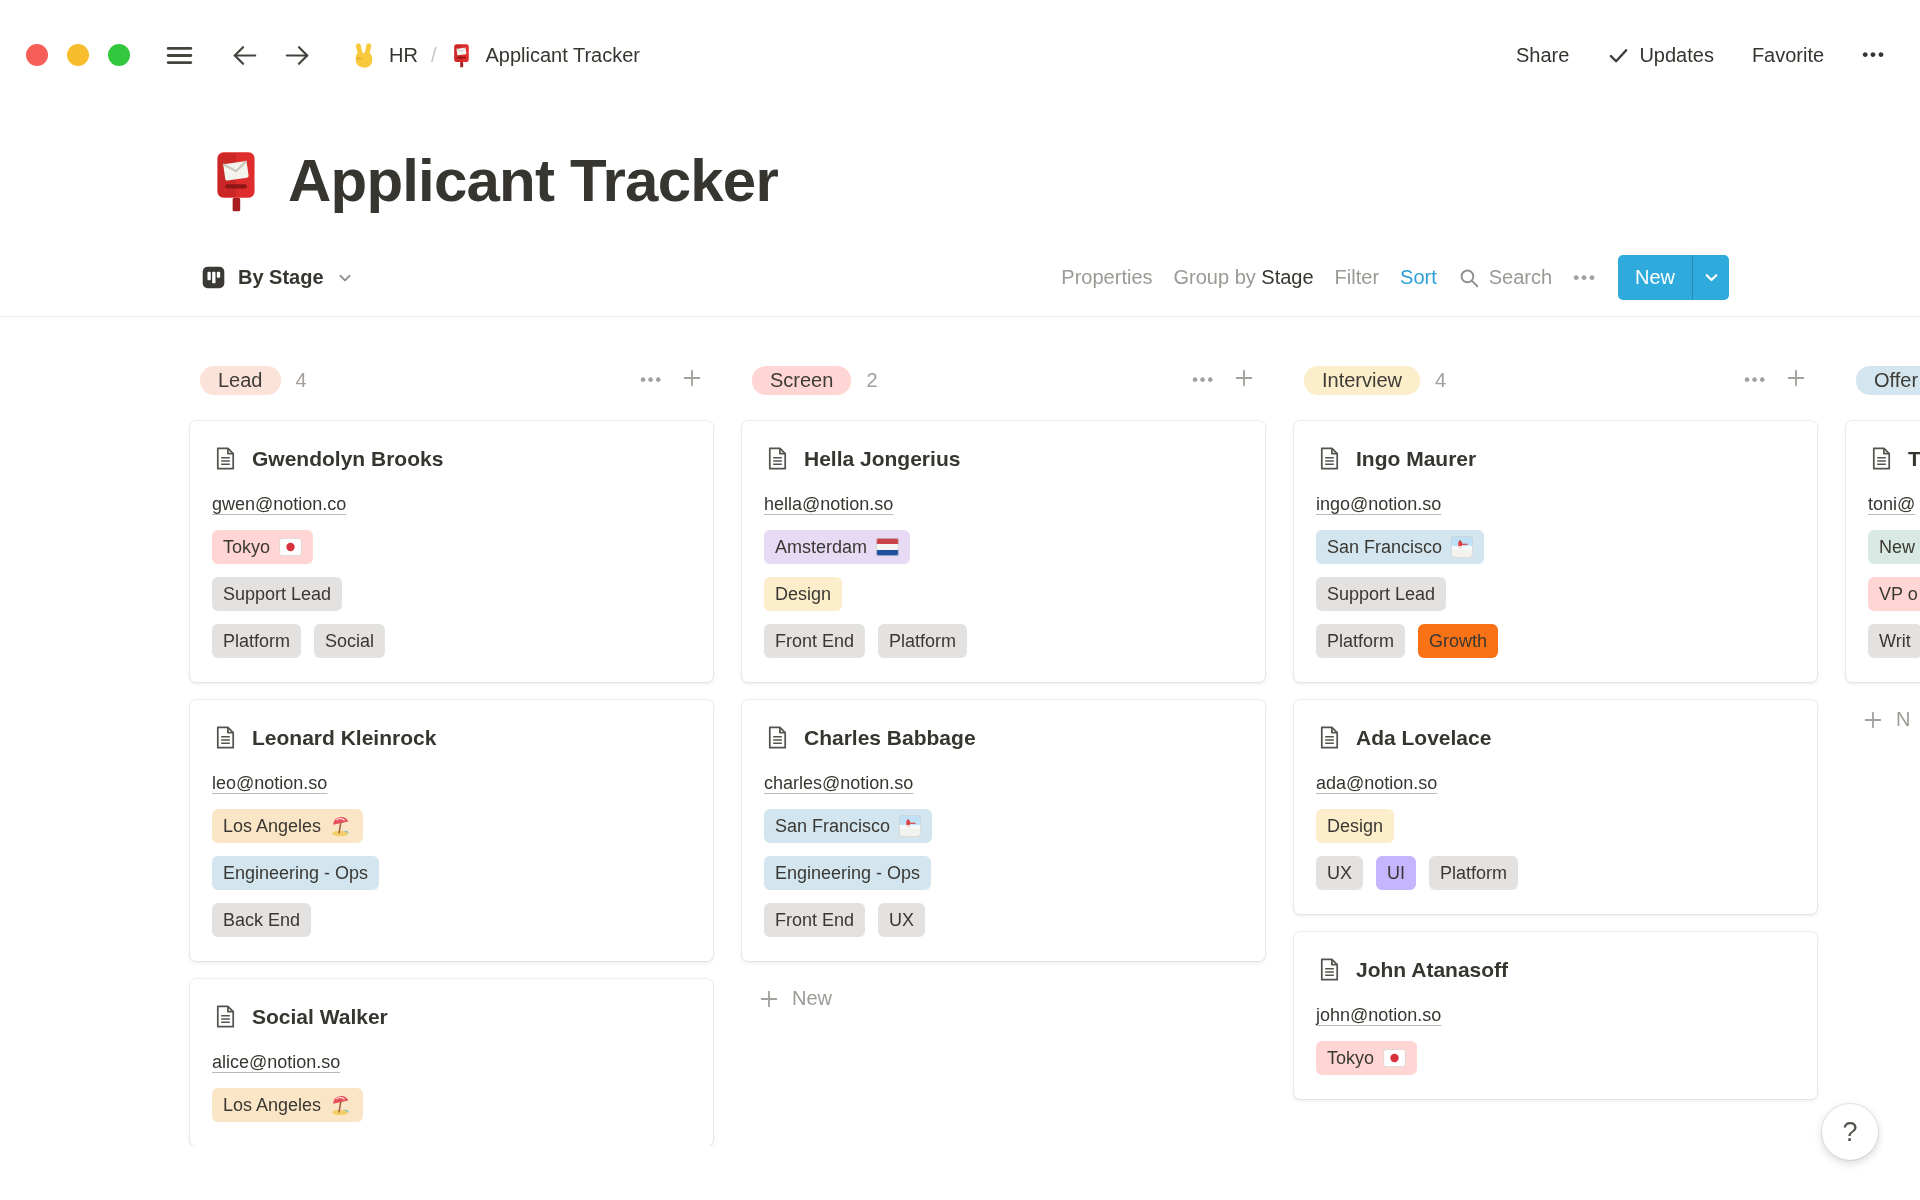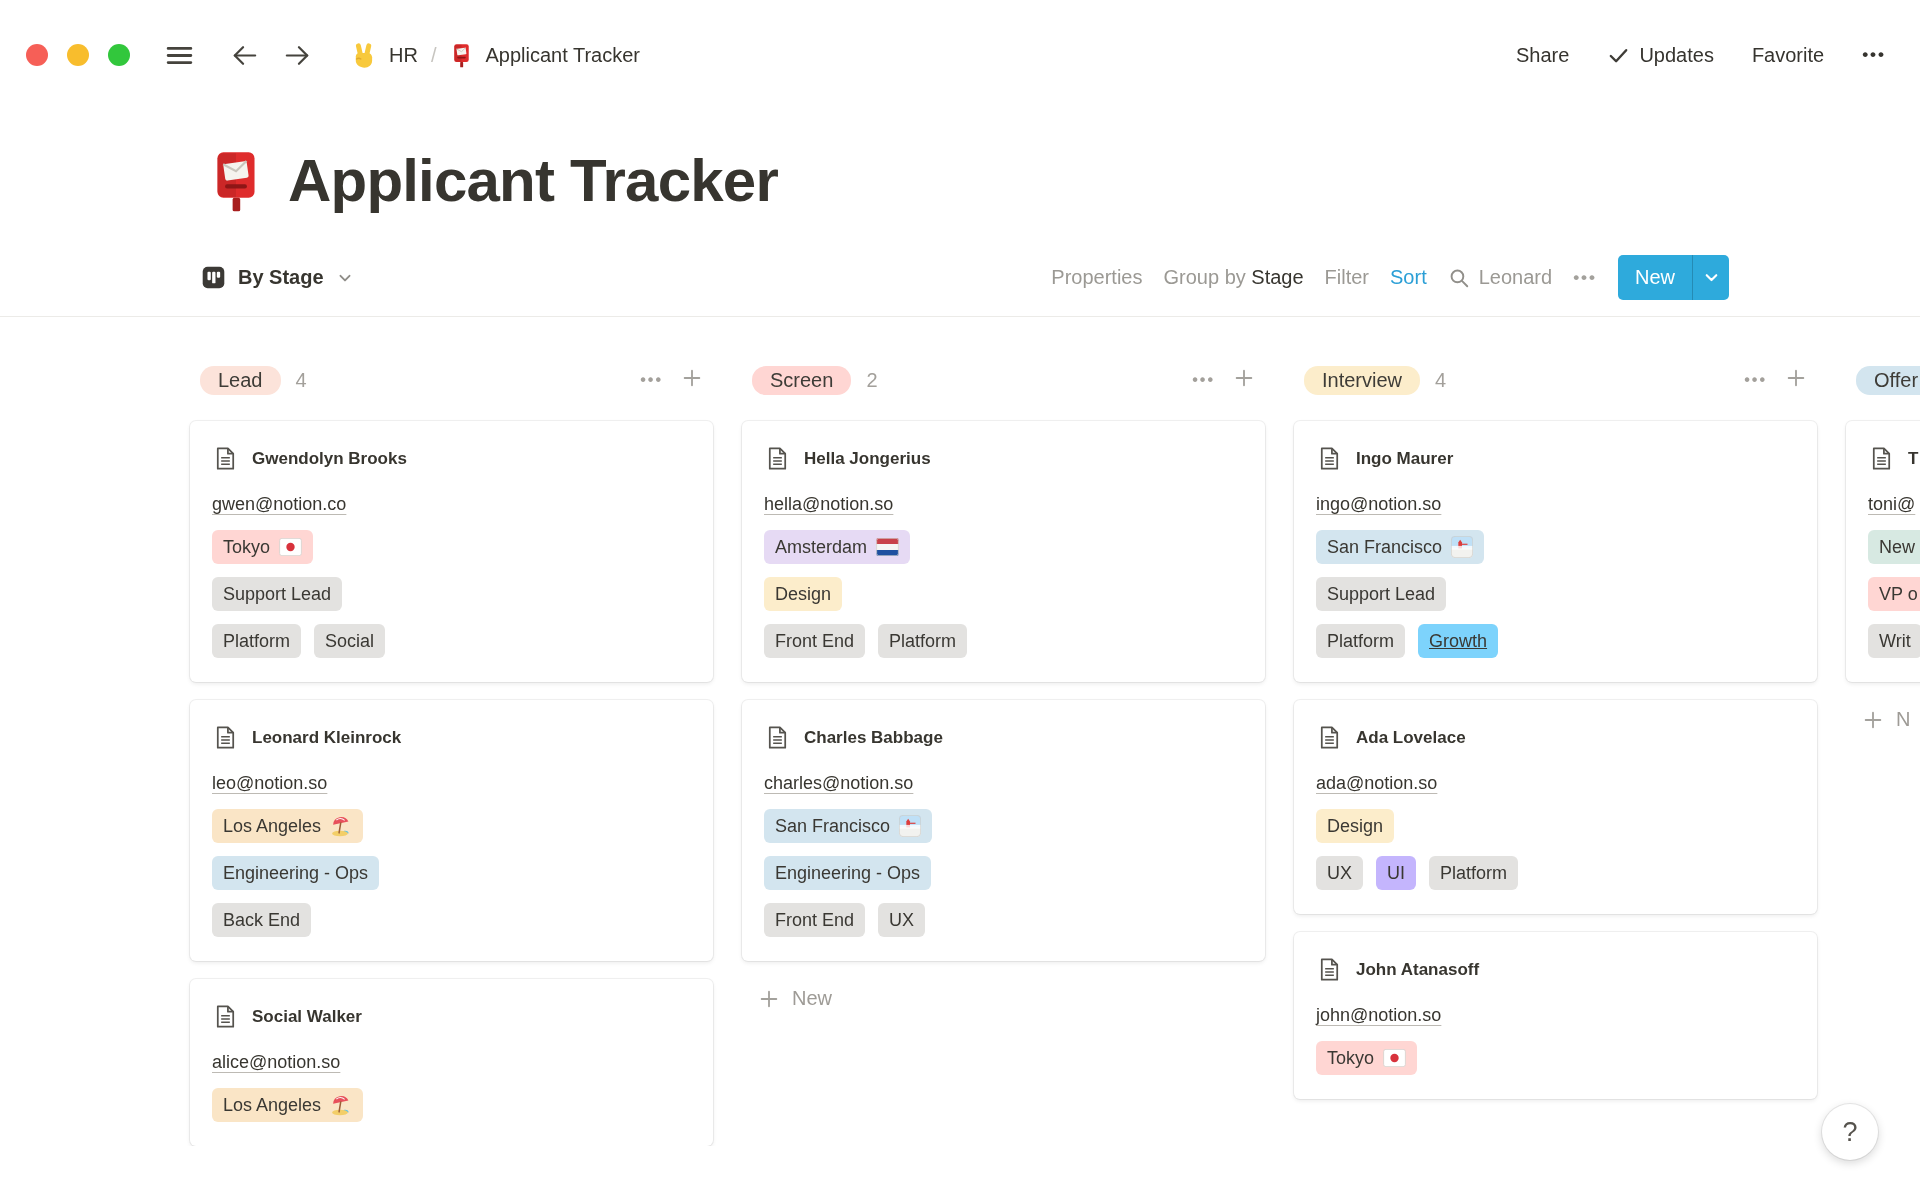--- a/index.html
+++ b/index.html
@@ -57,21 +57,21 @@
   .col-pill{font-size:20px;color:#3E3C37;padding:3px 18px;border-radius:14px;white-space:nowrap;}
   .col-count{margin-left:15px;font-size:20px;color:#A3A09B;}
   .spacer{flex:1;}
   .col-more{color:#A3A09B;font-size:16px;letter-spacing:2px;font-weight:700;margin-right:18px;cursor:pointer;}
   .col-add{cursor:pointer;}
   .card-list{margin-top:24px;display:flex;flex-direction:column;gap:18px;}
   .card{background:#fff;border-radius:6px;cursor:pointer;
         box-shadow:0 0 0 1px rgba(15,15,15,0.06),0 2px 4px rgba(15,15,15,0.08);
         padding:22px 22px 24px;}
   .card-title-row{display:flex;align-items:center;gap:13px;}
-  .card-title{font-size:17px;font-weight:600;line-height:31px;white-space:nowrap;}
+  .card-title{font-size:21px;font-weight:600;line-height:31px;white-space:nowrap;}
   .card-email{margin-top:17px;font-size:18px;line-height:26px;width:fit-content;cursor:pointer;
               text-decoration:underline;text-decoration-color:#BDBAB4;text-underline-offset:4px;text-decoration-thickness:1px;white-space:nowrap;}
   .tag-row{margin-top:13px;display:flex;gap:13px;}
   .tag{display:inline-flex;align-items:center;font-size:18px;color:#3A3833;padding:4px 11px;border-radius:6px;line-height:26px;white-space:nowrap;}
   .tag .icon{margin-left:9px;}
   .col-footer{display:flex;align-items:center;gap:12px;margin-top:26px;padding-left:16px;
               color:#9E9B96;font-size:20px;cursor:pointer;white-space:nowrap;}
 
   
   .help-btn{position:absolute;right:42px;bottom:40px;width:56px;height:56px;border-radius:50%;background:#fff;
@@ -188,21 +188,21 @@
       </span>
       <span class="item">Filter</span>
       <span class="item" style="color: rgb(43, 159, 214);">Sort</span>
       <span class="item search">
         <span class="icon sr-ic">
             <svg viewBox="0 0 24 24" fill="none" stroke="#918F8A" stroke-width="2.1">
               <circle cx="10.3" cy="10.3" r="6.4"></circle>
               <path d="M15.2 15.2 21 21" stroke-linecap="round"></path>
             </svg>
           </span>
-        <span>Leonard</span>
+        <span>Search</span>
       </span>
       <span class="item dots tb-dots">•••</span>
       <span class="new-btn" style="background: rgb(46, 170, 220);">
         <span class="label">New</span>
         <span class="split"></span>
         <span class="chev">
           <span class="icon">
               <svg viewBox="0 0 16 16" fill="none" stroke="#ffffff" stroke-width="2" stroke-linecap="round" stroke-linejoin="round">
                 <path d="M3.5 5.8 8 10.4l4.5-4.6"></path>
               </svg>
@@ -497,21 +497,21 @@
             </div>
             <div class="tag-row">
               <span class="tag" style="background: rgb(227, 226, 224);">
                 <span>Support Lead</span>
               </span>
             </div>
             <div class="tag-row">
               <span class="tag" style="background: rgb(227, 226, 224);">
                 <span>Platform</span>
               </span>
-              <span class="tag" style="background: #7dd3fc; text-decoration: underline;">
+              <span class="tag" style="background: #f97316;">
                 <span>Growth</span>
               </span>
             </div>
           </div>
           <div class="card">
             <div class="card-title-row">
               <span class="icon" style="width: 27px; height: 27px;">
                 <svg viewBox="0 0 28 28" fill="none" stroke="#55534E" stroke-width="1.8" stroke-linejoin="round">
                   <path d="M6 3.5h10.5L22 9v15.5H6z"></path>
                   <path d="M16.5 3.5V9H22"></path>

